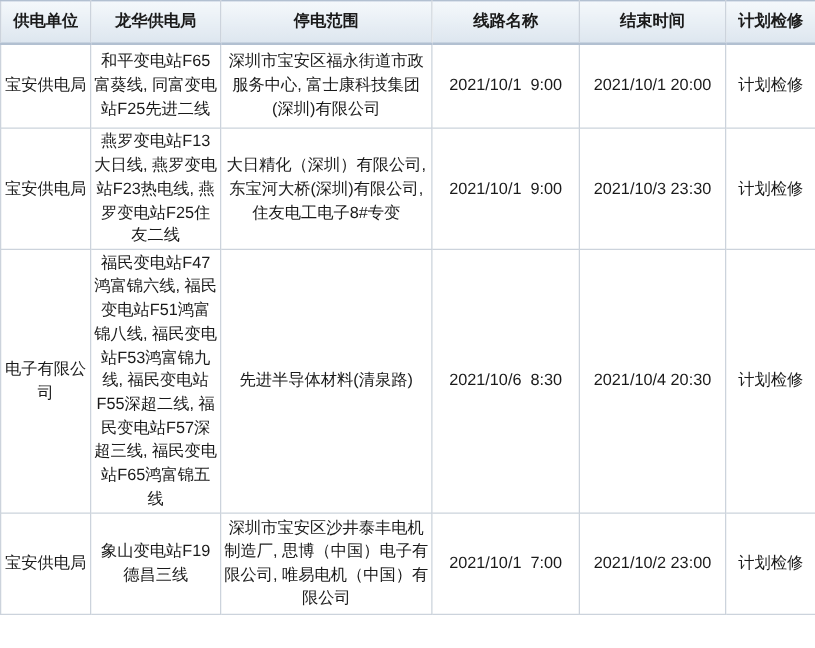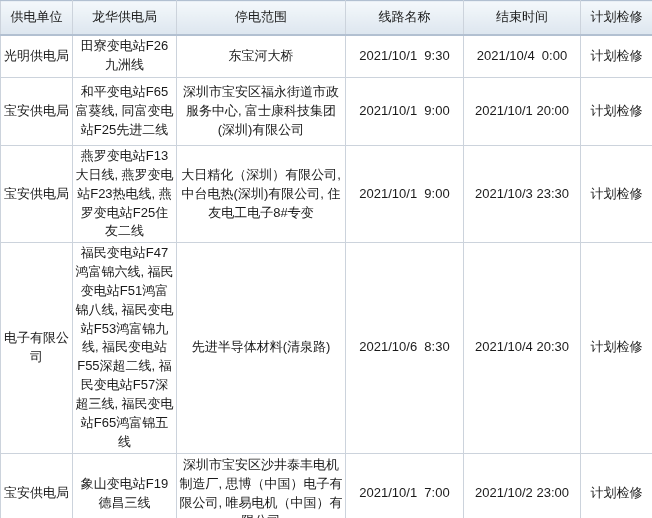--- a/index.html
+++ b/index.html
@@ -34,21 +34,21 @@
     border:1px solid var(--border);
     text-align:center;
     vertical-align:middle;
     padding:1px 2px;
     line-height:1.45;
     white-space:pre-wrap;
     overflow:hidden;
   }
   thead tr{height:34px;}
   th{
-    font-weight:normal;
+    font-weight:bold;
     background:linear-gradient(to bottom,var(--header-bg-top),var(--header-bg-bottom));
     border-bottom:2px solid var(--header-border);
     border-top:1px solid var(--header-border);
   }
   td{background:var(--row-bg);}
   tr.r0{height:43px;}
   tr.r1{height:68px;}
   tr.r2{height:93px;}
   tr.r3{height:199px;}
   tr.r4{height:81px;}
@@ -70,40 +70,32 @@
     <tr>
         <th>供电单位</th>
         <th>龙华供电局</th>
         <th>停电范围</th>
         <th>线路名称</th>
         <th>结束时间</th>
         <th>计划检修</th>
       </tr>
   </thead>
   <tbody>
-      <tr class="r0">
-        <td>光明供电局</td>
-        <td>田寮变电站F26九洲线</td>
-        <td>东宝河大桥</td>
-        <td>2021/10/1  9:30</td>
-        <td>2021/10/4  0:00</td>
-        <td>计划检修</td>
-      </tr>
       <tr class="r1">
         <td>宝安供电局</td>
         <td>和平变电站F65富葵线, 同富变电站F25先进二线</td>
         <td>深圳市宝安区福永街道市政服务中心, 富士康科技集团(深圳)有限公司</td>
         <td>2021/10/1  9:00</td>
         <td>2021/10/1 20:00</td>
         <td>计划检修</td>
       </tr>
       <tr class="r2">
         <td>宝安供电局</td>
         <td>燕罗变电站F13大日线, 燕罗变电站F23热电线, 燕罗变电站F25住友二线</td>
-        <td>大日精化（深圳）有限公司, 中台电热(深圳)有限公司, 住友电工电子8#专变</td>
+        <td>大日精化（深圳）有限公司, 东宝河大桥(深圳)有限公司, 住友电工电子8#专变</td>
         <td>2021/10/1  9:00</td>
         <td>2021/10/3 23:30</td>
         <td>计划检修</td>
       </tr>
       <tr class="r3">
         <td>电子有限公司</td>
         <td>福民变电站F47鸿富锦六线, 福民变电站F51鸿富锦八线, 福民变电站F53鸿富锦九线, 福民变电站F55深超二线, 福民变电站F57深超三线, 福民变电站F65鸿富锦五线</td>
         <td>先进半导体材料(清泉路)</td>
         <td>2021/10/6  8:30</td>
         <td>2021/10/4 20:30</td>

